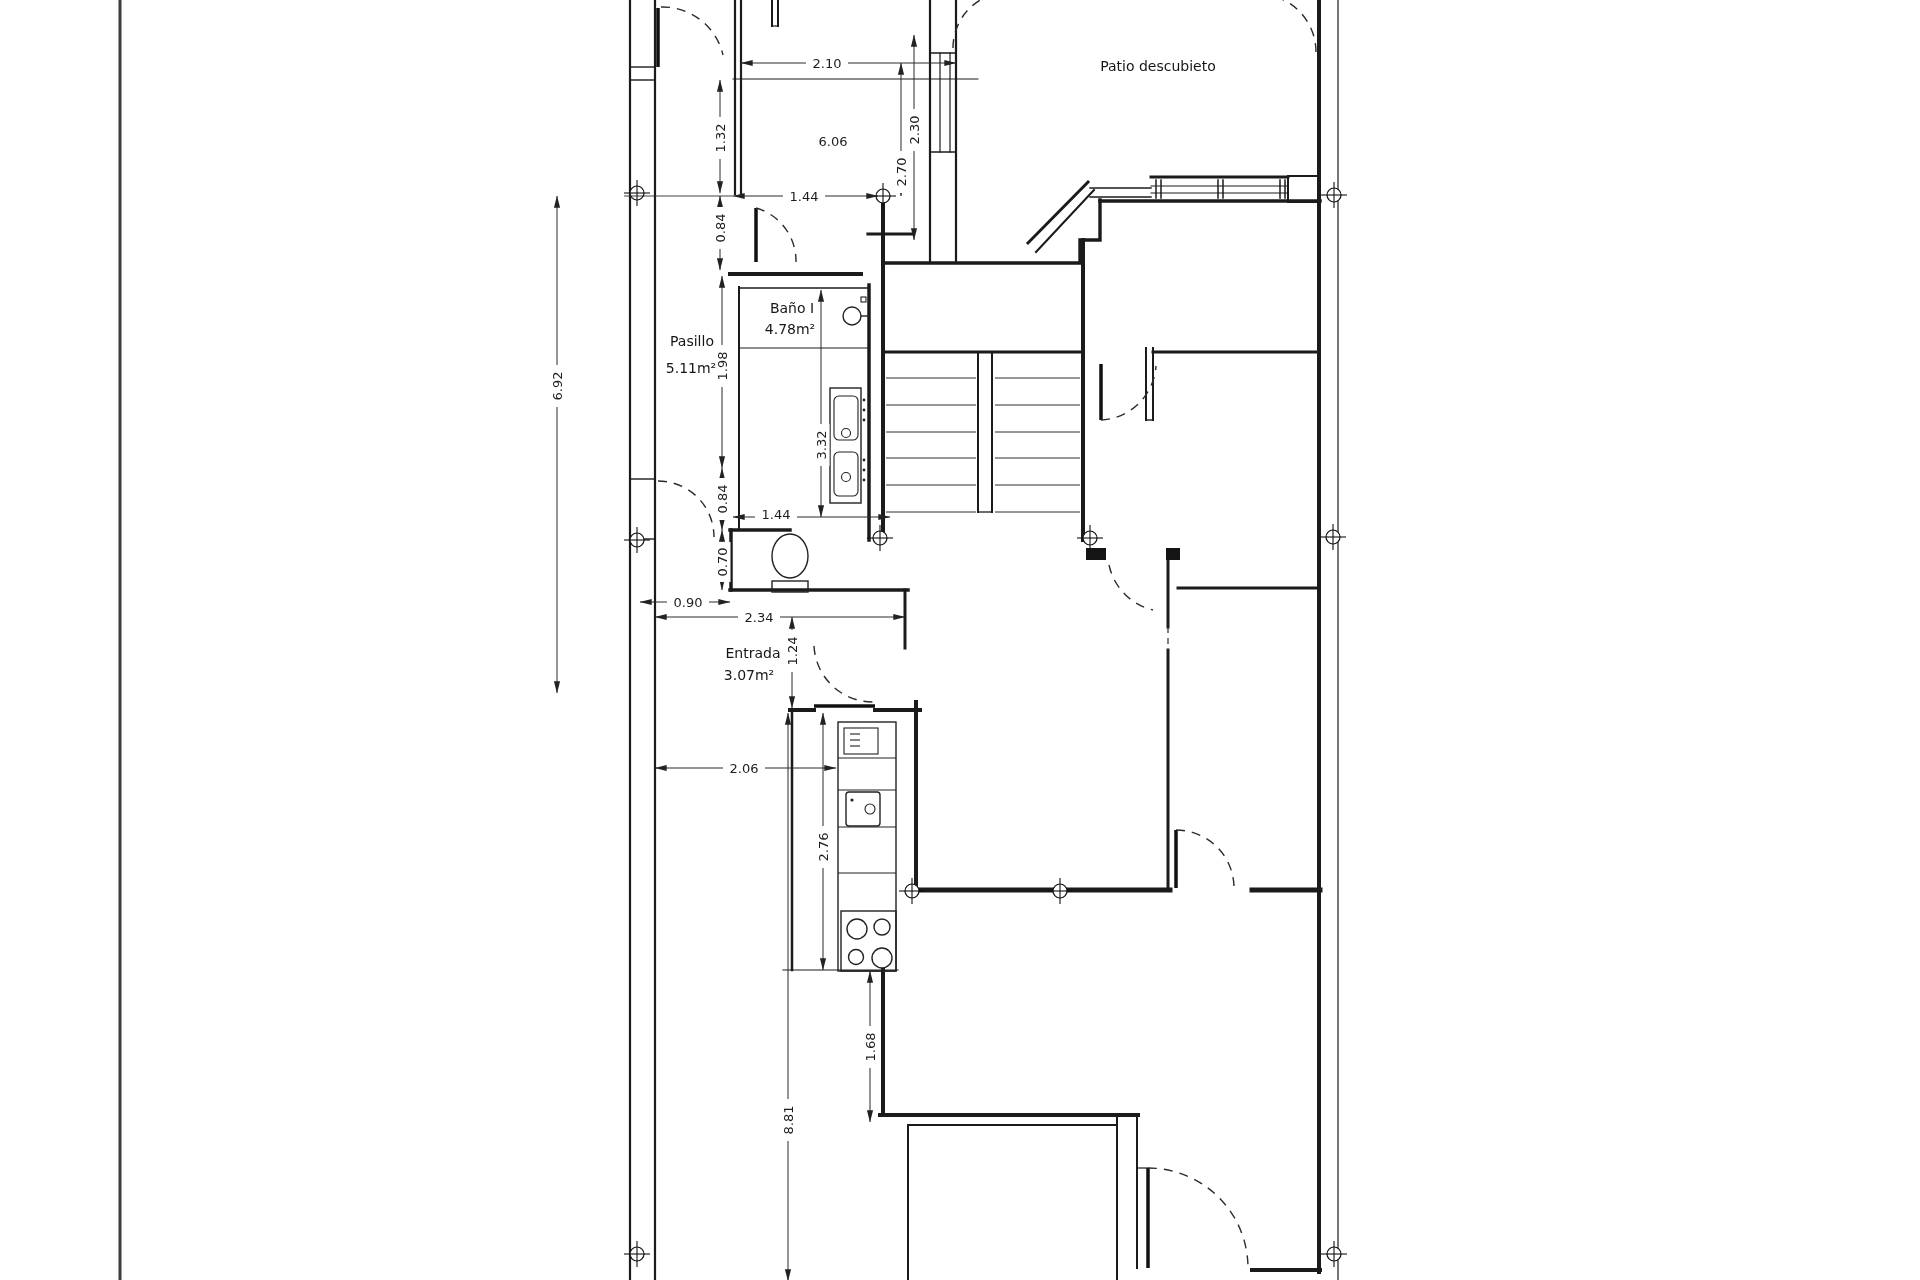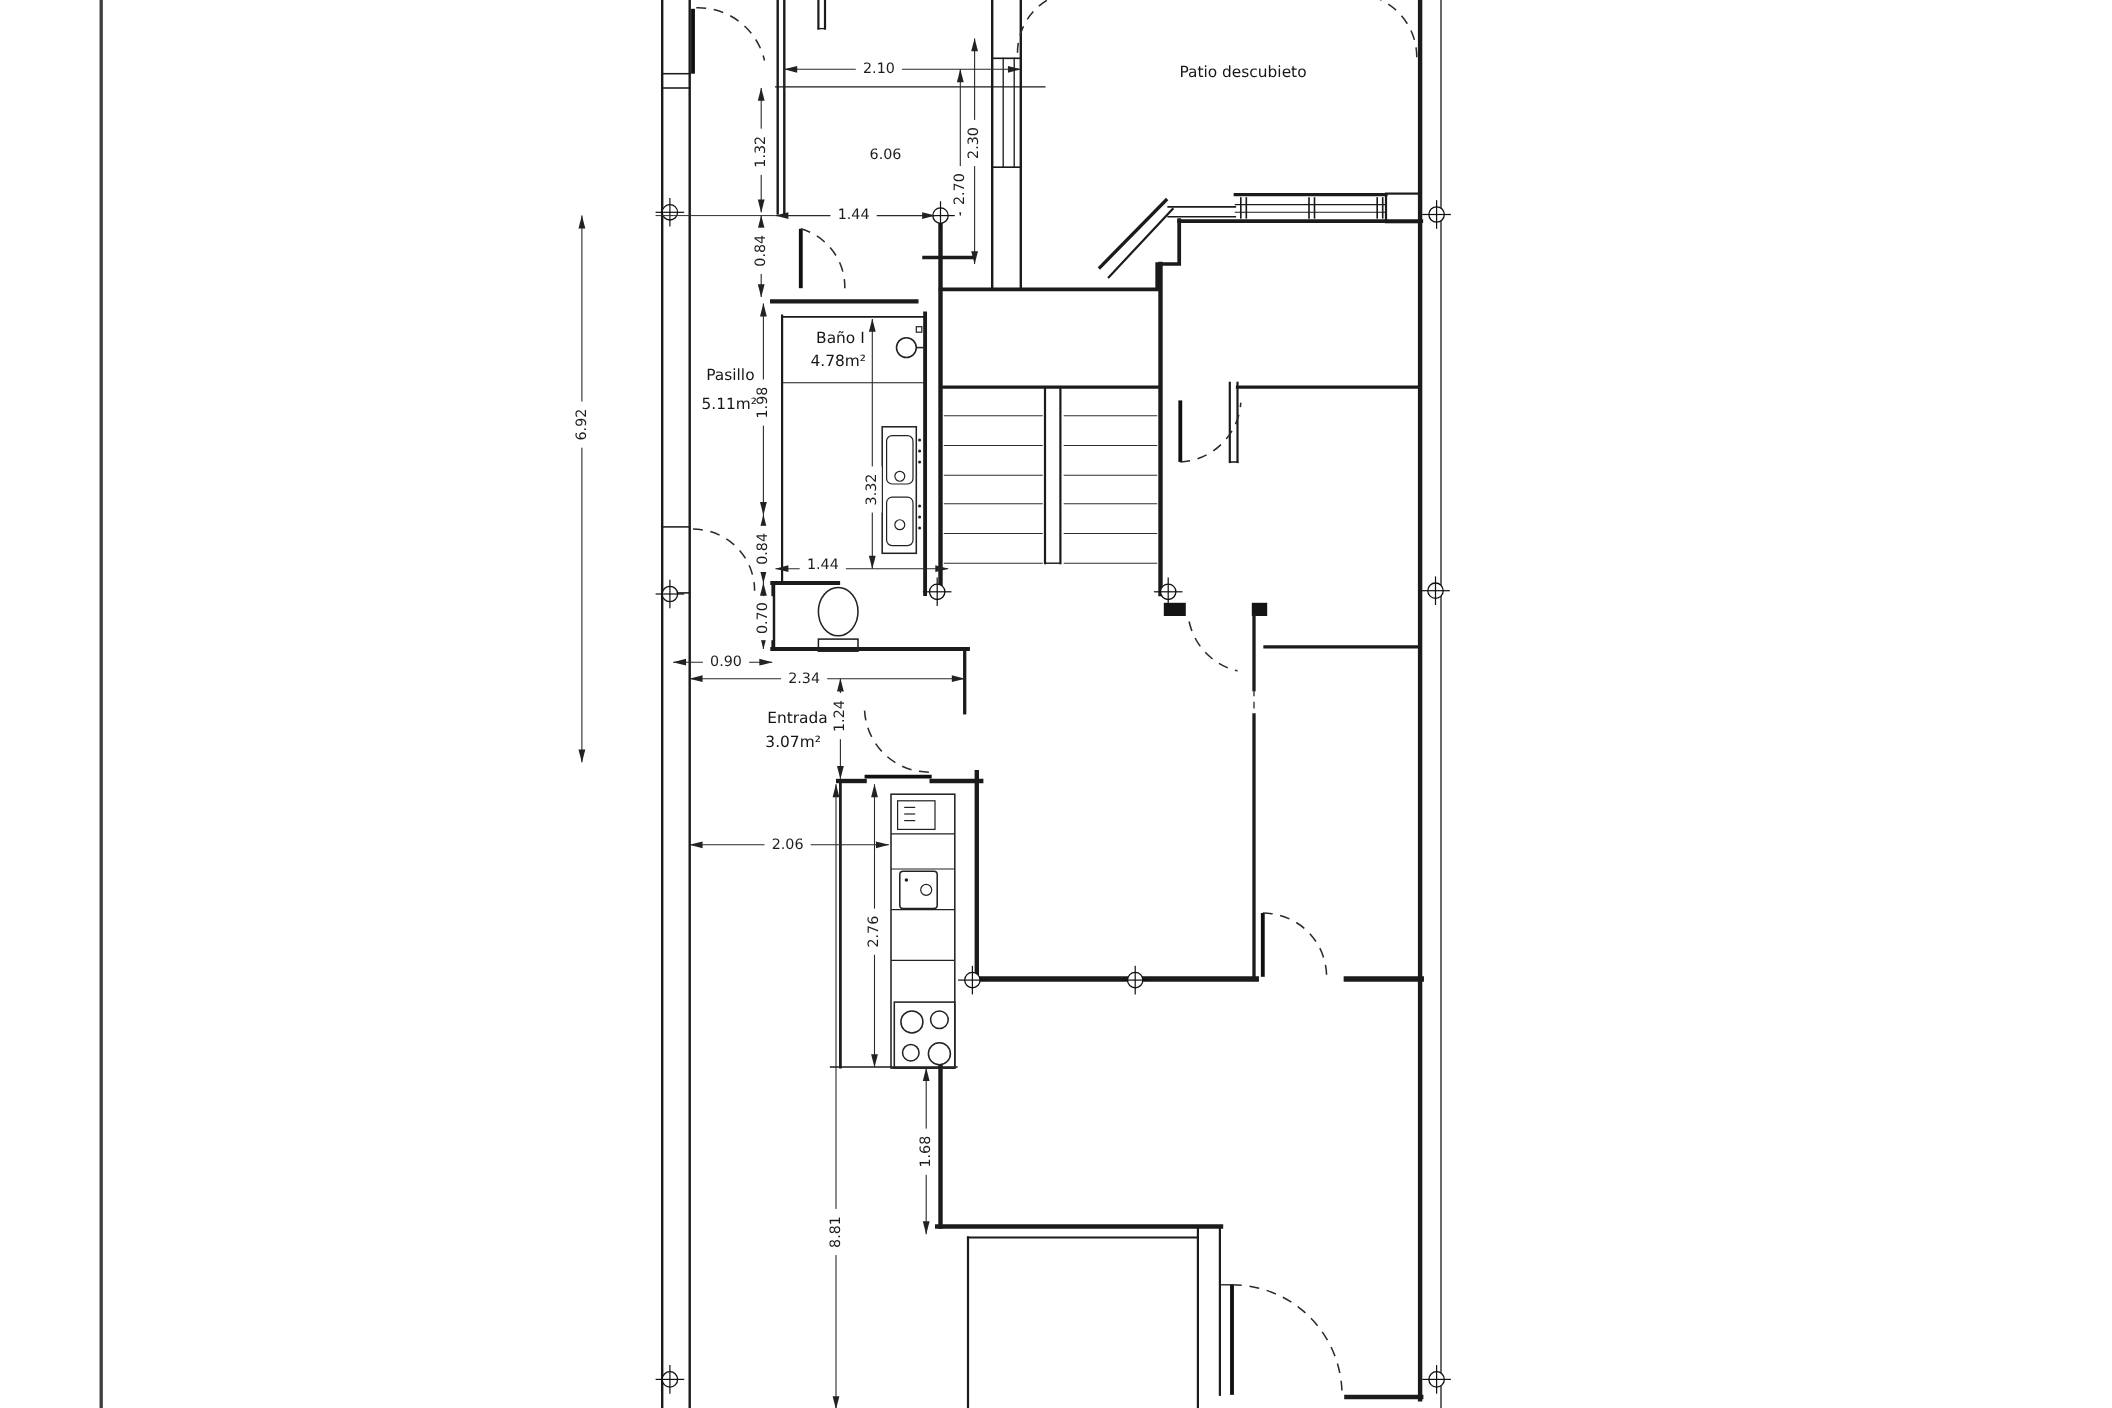--- a/index.html
+++ b/index.html
@@ -1,17 +1,17 @@
 <!DOCTYPE html>
 <html><head>
 <meta charset="utf-8">
 <style>
   html,body{margin:0;padding:0;background:#ffffff;}
   .canvas{position:relative;width:1552px;height:1280px;background:#ffffff;overflow:hidden;
-          font-family:"DejaVu Sans", sans-serif;}
+          font-family:"DejaVu Sans", sans-serif;padding-left:28px;}
   svg{display:block}
   .w{stroke:#1b1b1b;fill:none;stroke-linecap:square}
   .thin{stroke:#2f2f2f;fill:none;stroke-width:1}
   .leaf{stroke:#101010;stroke-width:3.5;fill:none}
   .arc{stroke:#2b2b2b;stroke-width:1.4;fill:none;stroke-dasharray:9 7}
   .dash{stroke:#2b2b2b;stroke-width:1.2;fill:none;stroke-dasharray:6 5}
   .fx{stroke:#222;stroke-width:1.4;fill:none}
   .fxt{stroke:#222;stroke-width:1.1;fill:none}
   .dl{stroke:#2a2a2a;stroke-width:1;fill:none;marker-start:url(#arrA);marker-end:url(#arrA)}
   .de{stroke:#2a2a2a;stroke-width:0.9;fill:none}

